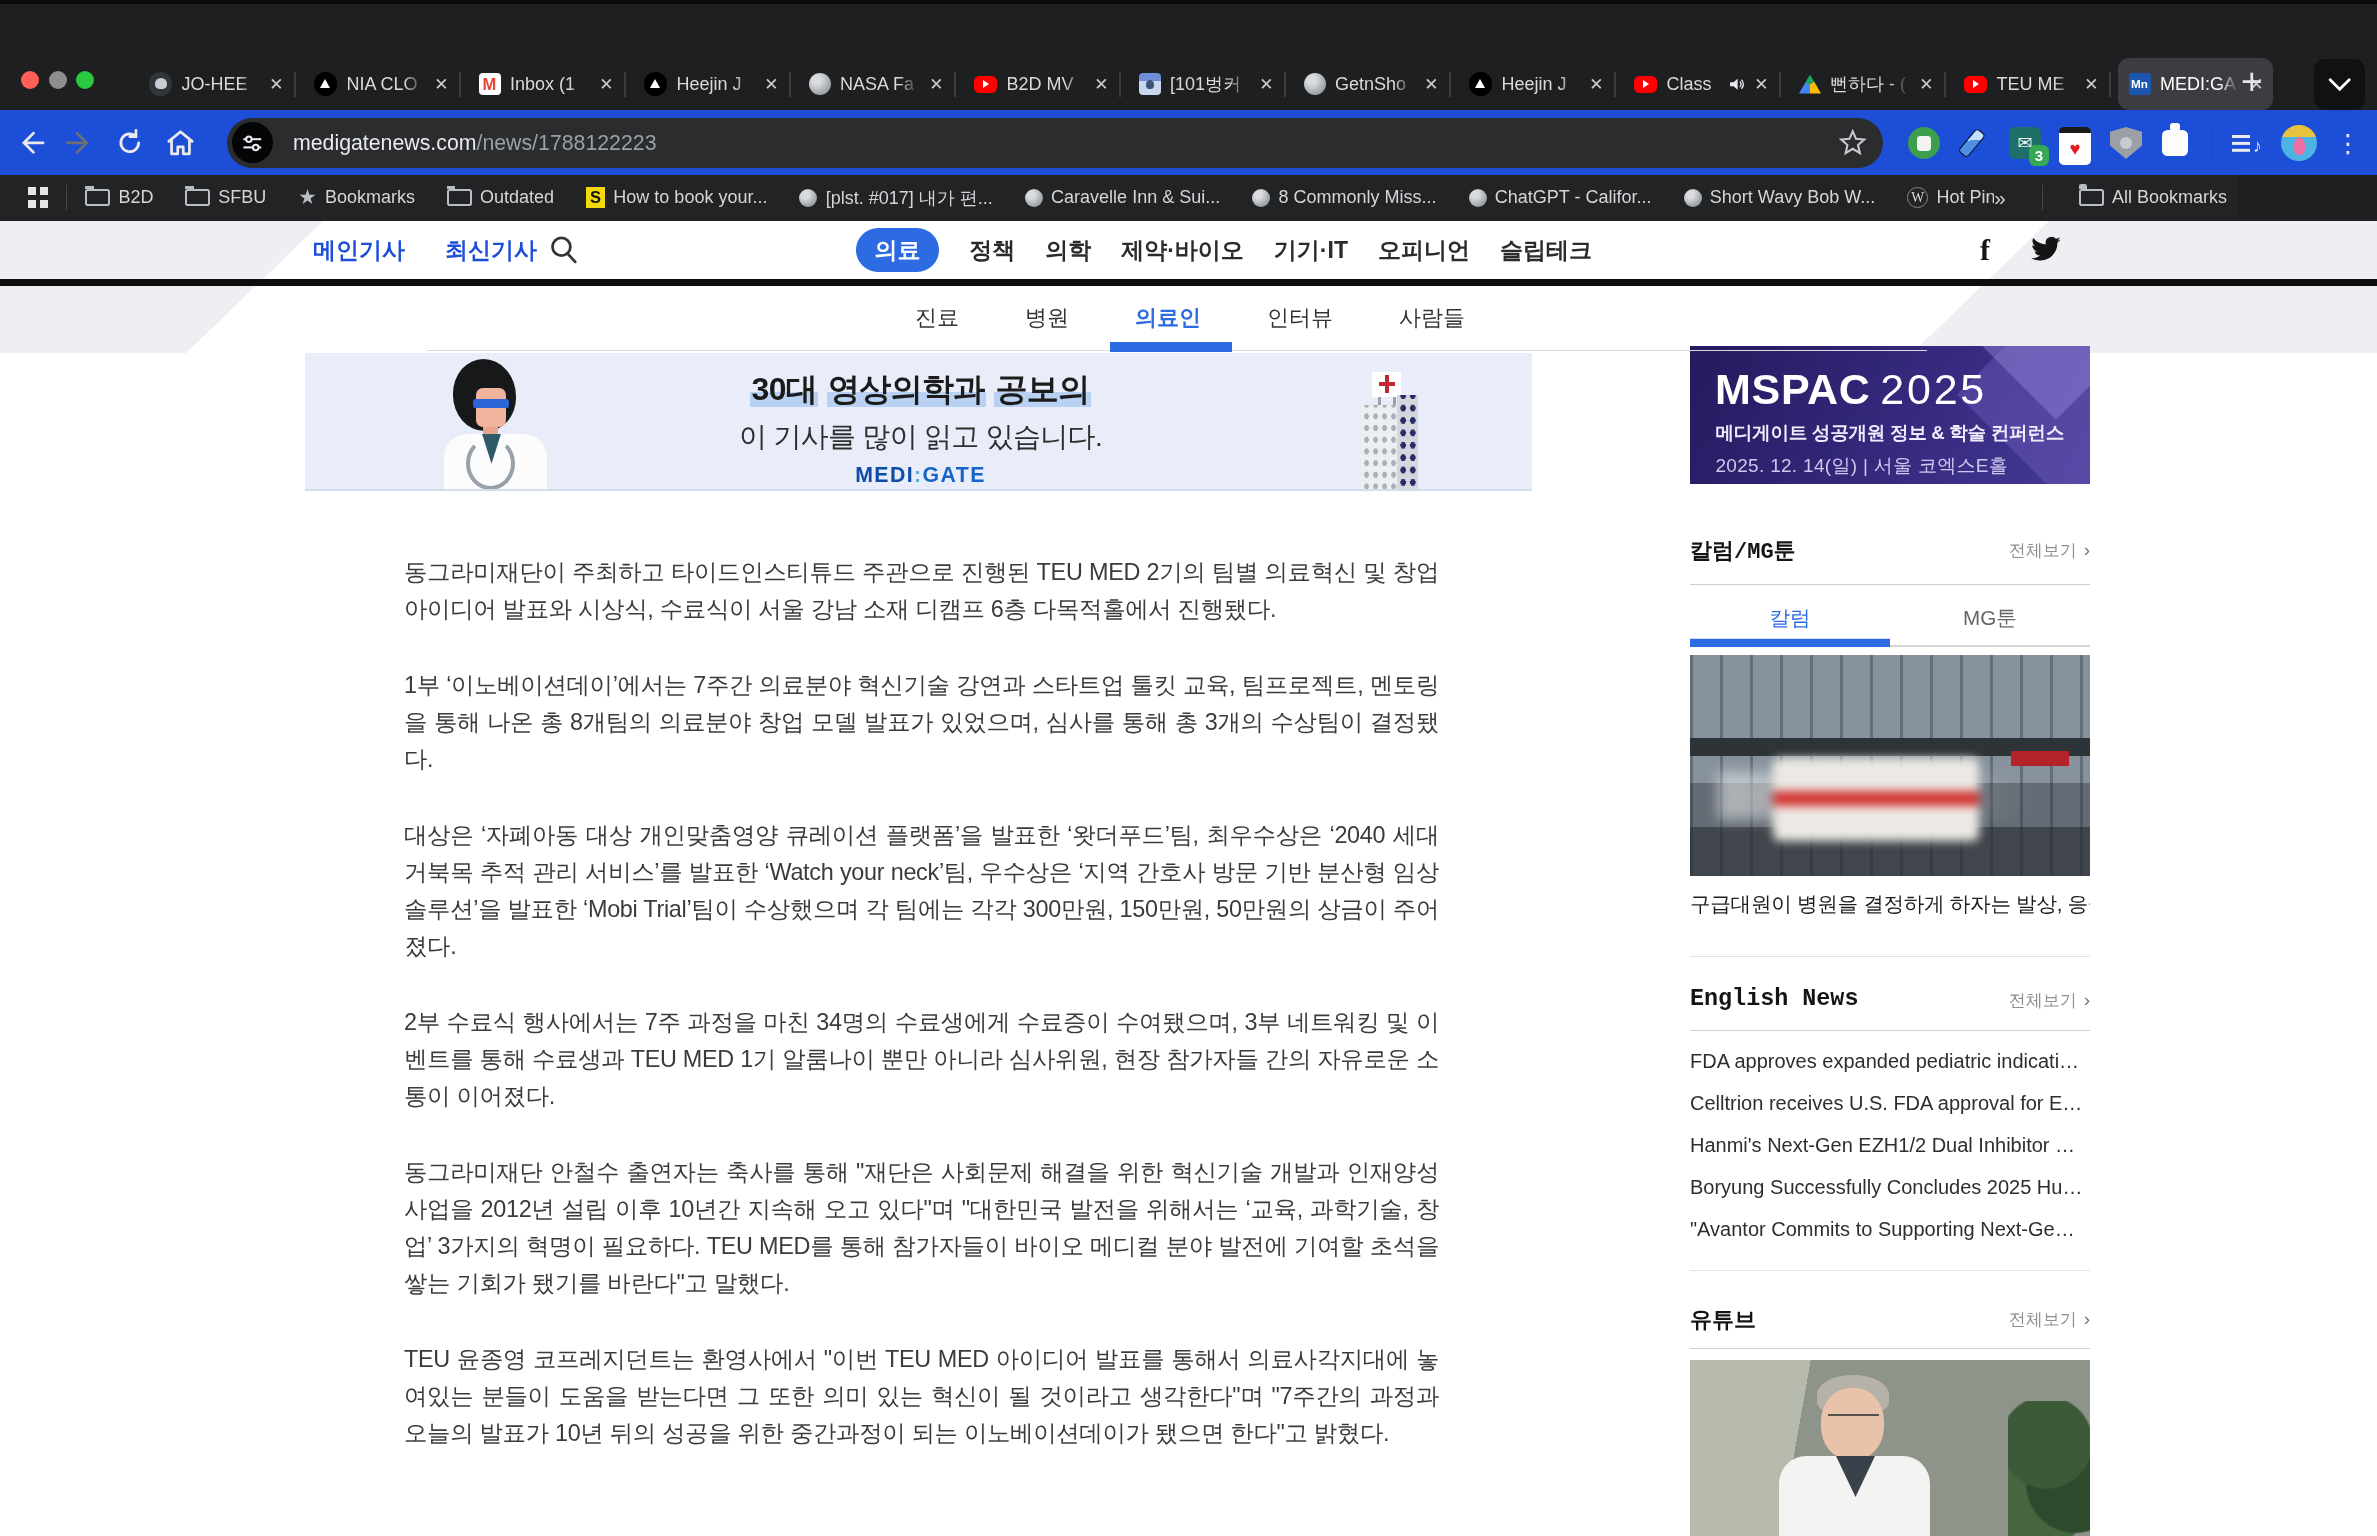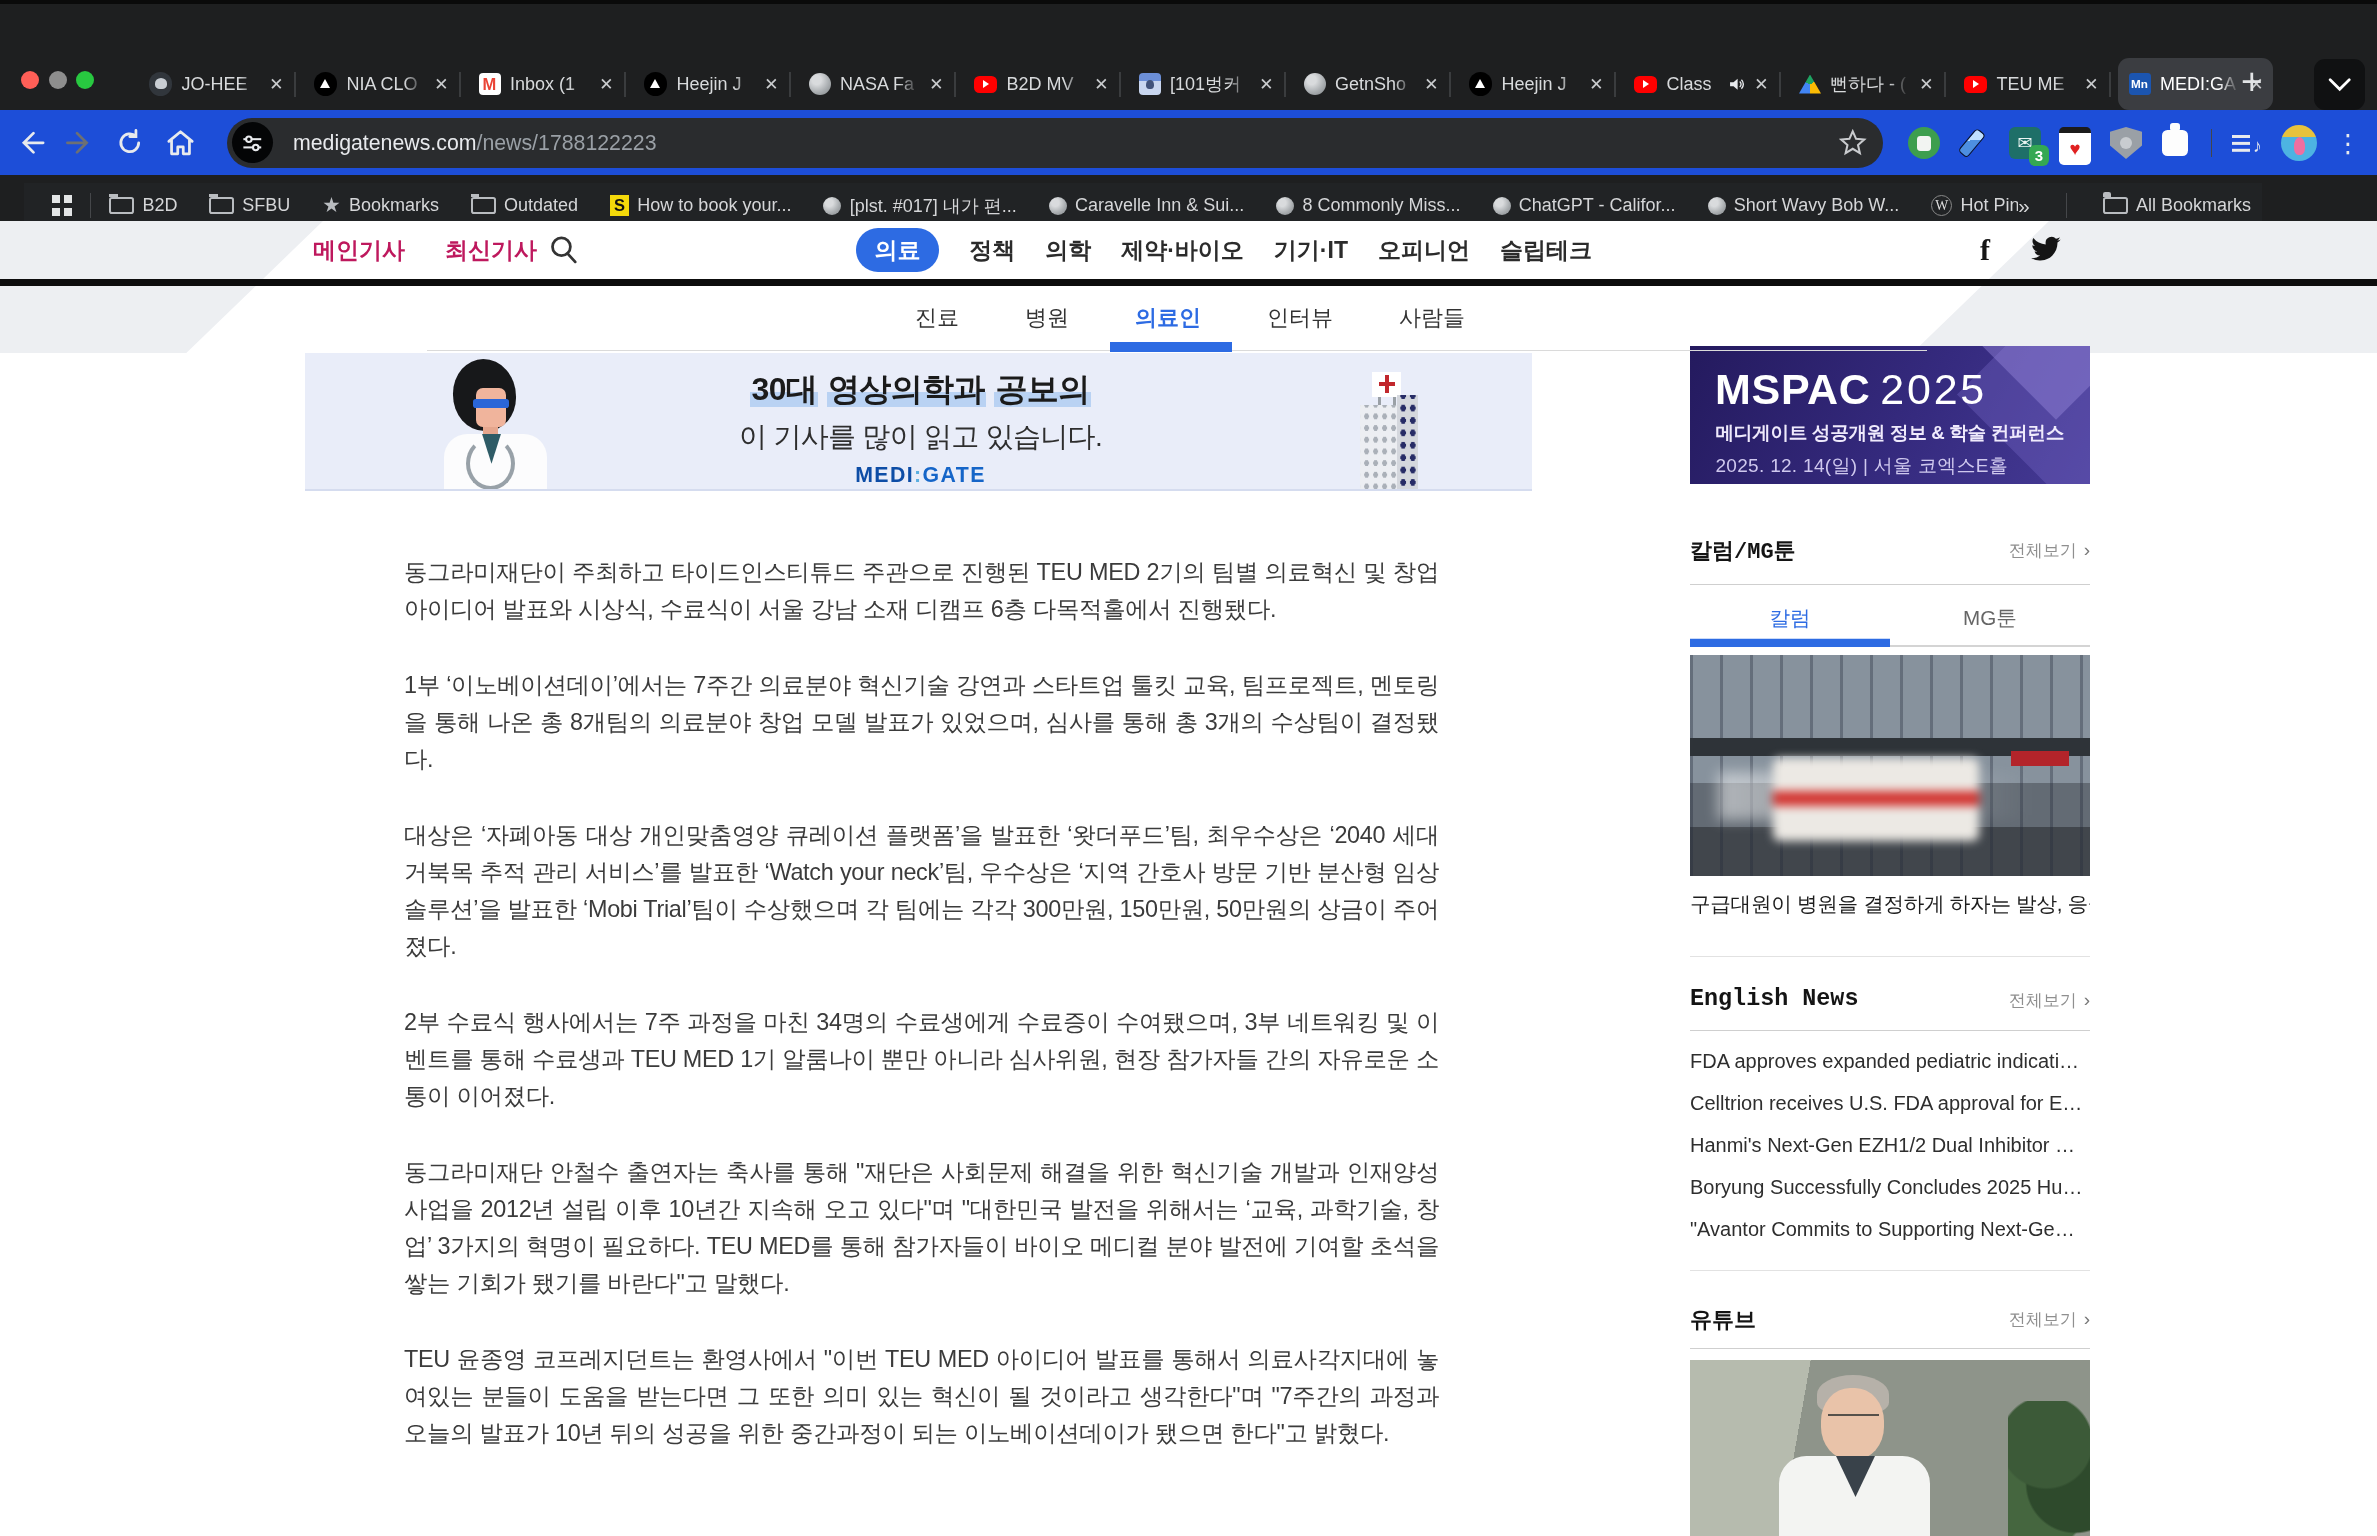--- a/index.html
+++ b/index.html
@@ -61,21 +61,21 @@
   .ext-puzzle::after{content:"";position:absolute;left:8.3px;top:-6.9px;width:9.6px;height:8.3px;background:#fdfdfd;border-radius:2.8px;}
   .ext-sep{position:absolute;top:19px;width:1.4px;height:27.5px;background:#43464a;}
   .ext-playlist{color:#e8eaed;}
   .pl-lines{width:18px;height:2.8px;background:#e8eaed;box-shadow:0 6.9px 0 #e8eaed,0 13.8px 0 0 #e8eaed;margin-top:-12.4px;}
   .pl-note{font-size:18px;margin-left:2.8px;margin-top:6.9px;}
   .ext-avatar{border-radius:50%;width:36px;height:36px;overflow:hidden;top:15px;
     background:linear-gradient(180deg,#e8c23c 0 32%,#4db3e2 32% 100%);}
   .ext-avatar::after{content:"";width:11px;height:18px;border-radius:50% 50% 40% 40%;background:#ef6fa0;margin-top:6.9px;}
   .ext-dots{color:#e8eaed;font-size:25px;letter-spacing:0;}
   
-  .bmbar{position:absolute;left:0;top:183px;width:2238px;height:45px;background:#212325;display:flex;align-items:center;color:#d5d6d8;font-size:18px;margin-left:24px;}
+  .bmbar{position:absolute;left:0;top:175px;width:2238px;height:45px;background:#212325;display:flex;align-items:center;color:#d5d6d8;font-size:18px;}
   .bm-apps{margin-left:27.5px;width:20.6px;height:20.6px;flex:0 0 auto;
     background:linear-gradient(#e3e5e6,#e3e5e6),linear-gradient(#e3e5e6,#e3e5e6),linear-gradient(#e3e5e6,#e3e5e6),linear-gradient(#e3e5e6,#e3e5e6);
     background-size:8.3px 8.3px;background-position:0 0,12.4px 0,0 12.4px,12.4px 12.4px;background-repeat:no-repeat;}
   .bm-sep{width:1.4px;height:25px;background:#45474a;margin:0 18px;flex:0 0 auto;}
   .bm-items{display:flex;align-items:center;gap:32px;overflow:hidden;white-space:nowrap;}
   .bm-item{display:flex;align-items:center;gap:8.3px;flex:0 0 auto;}
   .bm-right{margin-left:auto;display:flex;align-items:center;gap:18px;margin-right:23.4px;}
   .bk{display:inline-block;position:relative;}
   .bk-folder{width:20.6px;height:13.8px;border:2.1px solid #b9bcc0;border-radius:2.8px;}
   .bk-folder::before{content:"";position:absolute;left:-2.1px;top:-6.2px;width:8.3px;height:4.1px;background:#b9bcc0;border-radius:2.1px 2.1px 0 0;}
@@ -84,21 +84,21 @@
   .bk-s{width:19px;height:20.6px;background:#f4d90a;color:#111;font-weight:bold;font-size:16.5px;text-align:center;line-height:20.6px;}
   .bk-w{width:19px;height:19px;border-radius:50%;border:1.4px solid #888;color:#ddd;font-family:"Liberation Serif",serif;font-size:13.8px;text-align:center;line-height:19px;}
   .bm-chevrons{font-size:20.6px;color:#d5d6d8;}
   
   .site{position:absolute;left:0;top:221px;width:2377px;height:1316px;background:#fff;}
   .site-top{position:absolute;left:0;top:0;width:2377px;height:132px;overflow:hidden;background:#fff;}
   .wedge{position:absolute;top:0;height:132px;background:#edeff2;transform:skewX(-46deg);transform-origin:top left;}
   .wedge.left{left:-138px;width:461px;}
   .wedge.right{left:2049px;width:482px;}
   .nav-main{position:absolute;left:313px;top:0;height:58px;display:flex;gap:40px;align-items:center;
-    font-size:23px;font-weight:bold;color:#be185d;z-index:3;}
+    font-size:23px;font-weight:bold;color:#1d4ed8;z-index:3;}
   .search-btn{position:absolute;left:547px;top:12.4px;z-index:3;}
   .cats{position:absolute;left:856px;top:0;height:58px;display:flex;align-items:center;gap:30px;
     font-size:23px;font-weight:bold;color:#2b2b2b;z-index:3;}
   .cat.active{background:#2d6be3;color:#fff;padding:6.2px 18.6px;border-radius:29px;}
   .sns{position:absolute;left:1980px;top:0;height:58px;display:flex;gap:40px;align-items:center;z-index:3;}
   .fb{font-family:"Liberation Serif",serif;font-weight:bold;font-size:30px;color:#161616;}
   .blackbar{position:absolute;left:0;top:58px;width:2377px;height:6.9px;background:#0d0d0d;z-index:4;}
   .subnav{position:absolute;left:915px;top:65px;height:63px;display:flex;gap:66px;align-items:center;
     font-size:22px;color:#333;z-index:3;}
   .subnav .active{color:#2d6be3;font-weight:bold;}

